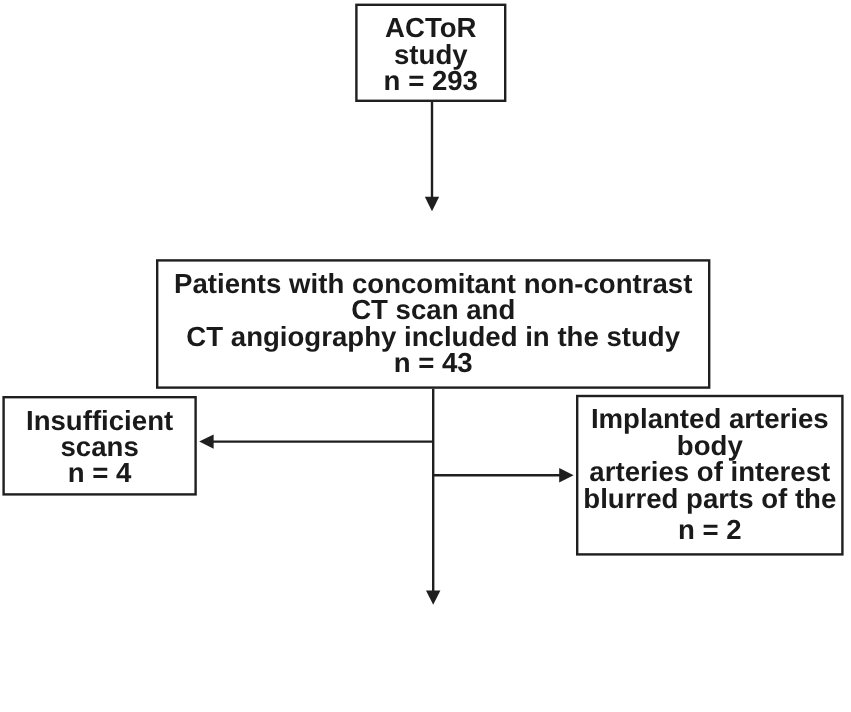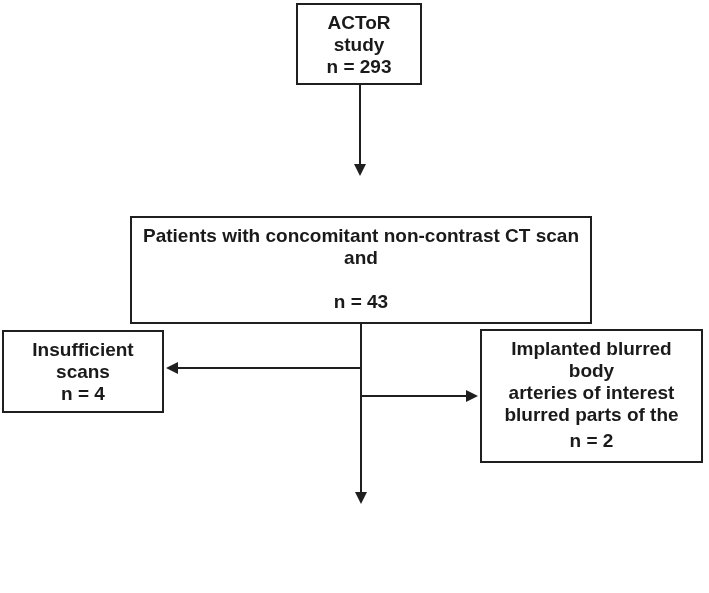--- a/index.html
+++ b/index.html
@@ -23,21 +23,21 @@
     box-sizing: border-box;
     border: 2px solid var(--border);
     background: var(--boxbg);
     display: flex;
     flex-direction: column;
     justify-content: space-between;
     align-items: center;
     text-align: center;
     padding: 7px 4px 9px 4px;
     font-weight: bold;
-    font-size: 19px;
+    font-size: 23px;
     line-height: 22px;
     color: var(--text);
   }
   .box .label, .box .count {
     width: 100%;
   }
   .connectors {
     position: absolute;
     left: 0;
     top: 0;
@@ -79,34 +79,35 @@
   <div class="box" style="left:296px; top:3px; width:126px; height:82px;">
     <div class="label">
       <div>ACToR study</div>
     </div>
     <div class="count">n = 293</div>
   </div>
 
   <div class="box" style="left:130px; top:176px; width:462px; height:108px;margin-top:40px;">
     <div class="label">
       <div>Patients with concomitant non-contrast CT scan and</div>
+      <div>CT angiography included in the study</div>
     </div>
     <div class="count">n = 43</div>
   </div>
 
   <div class="box" style="left:2px; top:330px; width:162px; height:83px;">
     <div class="label">
       <div>Insufficient scans</div>
     </div>
     <div class="count">n = 4</div>
   </div>
 
   <div class="box" style="left:480px; top:329px; width:223px; height:134px;">
     <div class="label">
-      <div>Implanted blurred body</div>
+      <div>Implanted arteries body</div>
       <div>arteries of interest</div>
       <div>blurred parts of the</div>
     </div>
     <div class="count">n = 2</div>
   </div>
 
 
 </div>
 
 </body></html>

